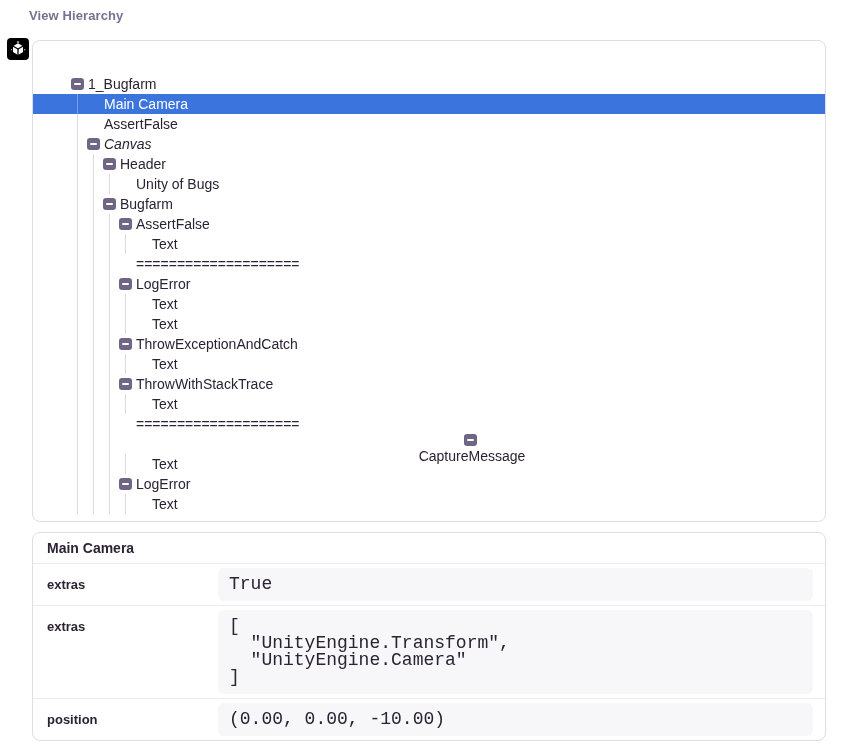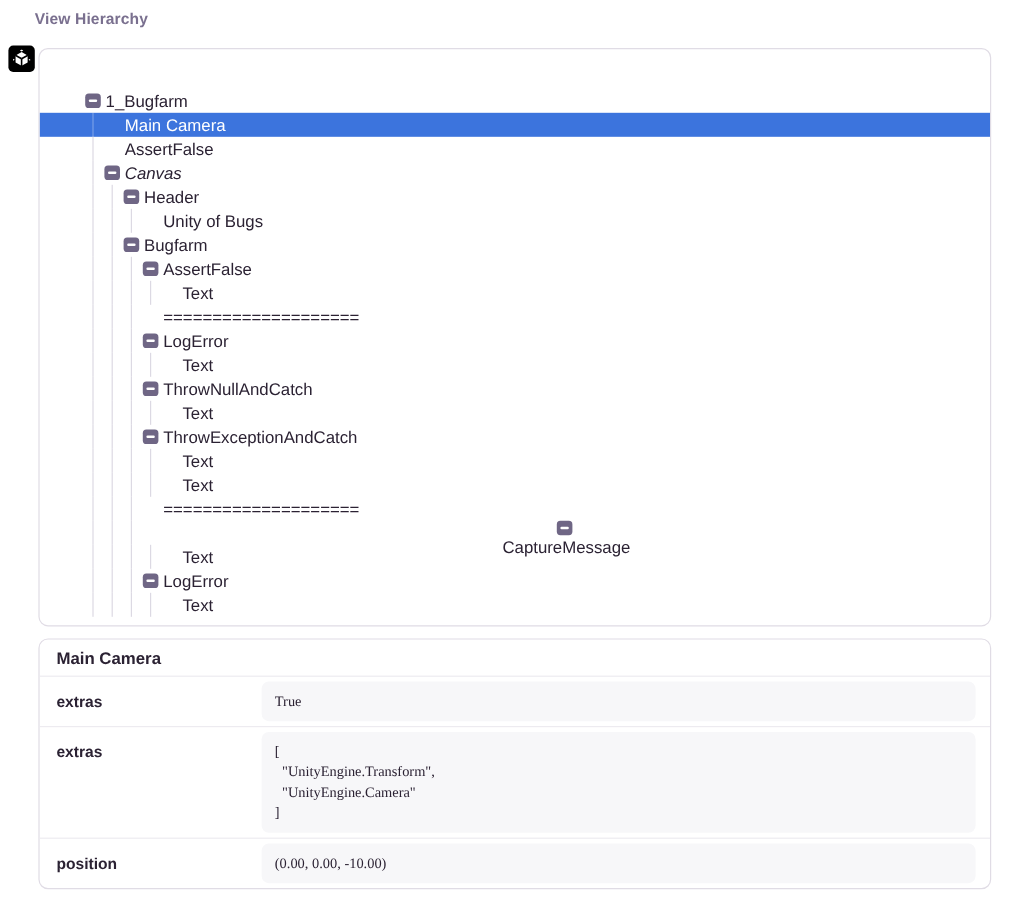--- a/index.html
+++ b/index.html
@@ -64,22 +64,22 @@
     border-top:1px solid var(--divider);
     padding:4px 12px;
     display:grid;grid-template-columns:173px 1fr;align-items:start;
   }
   .detail-key{
     font-size:13px;font-weight:700;color:var(--tree-text);padding:9px 8px 0 2px;
   }
   .detail-value{
     background:var(--value-cell-bg);border-radius:6px;
     padding:8px 11px;
-    font-family:Liberation Serif, serif;
-    font-size:12px;line-height:17px;white-space:pre;color:var(--tree-text);
+    font-family:Liberation Mono, monospace;
+    font-size:18px;line-height:17px;white-space:pre;color:var(--tree-text);
     overflow:hidden;
   }
 </style>
 </head>
 <body>
 
 <div class="section-title">View Hierarchy</div>
 
 <div class="unity-badge">
   <svg width="16" height="16" viewBox="0 0 22 22" aria-hidden="true">
@@ -102,24 +102,24 @@
       <div class="tree-row" style="padding-left: 71px;"><span class="indent-guide" style="left: 44px;"></span><span class="node-label">AssertFalse</span></div>
       <div class="tree-row" style="padding-left: 54px; font-style: italic;"><span class="indent-guide" style="left: 44px;"></span><span class="toggle"></span><span class="node-label">Canvas</span></div>
       <div class="tree-row" style="padding-left: 70px; text-align: right;"><span class="indent-guide" style="left: 44px;"></span><span class="indent-guide" style="left: 60px;"></span><span class="toggle"></span><span class="node-label">Header</span></div>
       <div class="tree-row" style="padding-left: 103px; align-items: flex-end;"><span class="indent-guide" style="left: 44px;"></span><span class="indent-guide" style="left: 60px;"></span><span class="indent-guide" style="left: 76px;"></span><span class="node-label">Unity of Bugs</span></div>
       <div class="tree-row" style="padding-left: 70px;"><span class="indent-guide" style="left: 44px;"></span><span class="indent-guide" style="left: 60px;"></span><span class="toggle"></span><span class="node-label">Bugfarm</span></div>
       <div class="tree-row" style="padding-left: 86px;"><span class="indent-guide" style="left: 44px;"></span><span class="indent-guide" style="left: 60px;"></span><span class="indent-guide" style="left: 76px;"></span><span class="toggle"></span><span class="node-label">AssertFalse</span></div>
       <div class="tree-row" style="padding-left: 119px;"><span class="indent-guide" style="left: 44px;"></span><span class="indent-guide" style="left: 60px;"></span><span class="indent-guide" style="left: 76px;"></span><span class="indent-guide" style="left: 92px;"></span><span class="node-label">Text</span></div>
       <div class="tree-row" style="padding-left: 103px;"><span class="indent-guide" style="left: 44px;"></span><span class="indent-guide" style="left: 60px;"></span><span class="indent-guide" style="left: 76px;"></span><span class="node-label">====================</span></div>
       <div class="tree-row" style="padding-left: 86px;"><span class="indent-guide" style="left: 44px;"></span><span class="indent-guide" style="left: 60px;"></span><span class="indent-guide" style="left: 76px;"></span><span class="toggle"></span><span class="node-label">LogError</span></div>
       <div class="tree-row" style="padding-left: 119px;"><span class="indent-guide" style="left: 44px;"></span><span class="indent-guide" style="left: 60px;"></span><span class="indent-guide" style="left: 76px;"></span><span class="indent-guide" style="left: 92px;"></span><span class="node-label">Text</span></div>
-      <div class="tree-row" style="padding-left: 86px;"><span class="indent-guide" style="left: 44px;"></span><span class="indent-guide" style="left: 60px;"></span><span class="indent-guide" style="left: 76px;"></span><span class="toggle"></span><span class="node-label">ThrowNullAndCatch</span></div>
       <div class="tree-row" style="padding-left: 119px;"><span class="indent-guide" style="left: 44px;"></span><span class="indent-guide" style="left: 60px;"></span><span class="indent-guide" style="left: 76px;"></span><span class="indent-guide" style="left: 92px;"></span><span class="node-label">Text</span></div>
       <div class="tree-row" style="padding-left: 86px;"><span class="indent-guide" style="left: 44px;"></span><span class="indent-guide" style="left: 60px;"></span><span class="indent-guide" style="left: 76px;"></span><span class="toggle"></span><span class="node-label">ThrowExceptionAndCatch</span></div>
       <div class="tree-row" style="padding-left: 119px;"><span class="indent-guide" style="left: 44px;"></span><span class="indent-guide" style="left: 60px;"></span><span class="indent-guide" style="left: 76px;"></span><span class="indent-guide" style="left: 92px;"></span><span class="node-label">Text</span></div>
+      <div class="tree-row" style="padding-left: 86px;"><span class="indent-guide" style="left: 44px;"></span><span class="indent-guide" style="left: 60px;"></span><span class="indent-guide" style="left: 76px;"></span><span class="toggle"></span><span class="node-label">ThrowWithStackTrace</span></div>
       <div class="tree-row" style="padding-left: 119px;"><span class="indent-guide" style="left: 44px;"></span><span class="indent-guide" style="left: 60px;"></span><span class="indent-guide" style="left: 76px;"></span><span class="indent-guide" style="left: 92px;"></span><span class="node-label">Text</span></div>
       <div class="tree-row" style="padding-left: 103px;"><span class="indent-guide" style="left: 44px;"></span><span class="indent-guide" style="left: 60px;"></span><span class="indent-guide" style="left: 76px;"></span><span class="node-label">====================</span></div>
       <div class="tree-row" style="padding-left: 86px; flex-direction: column;"><span class="indent-guide" style="left: 44px;"></span><span class="indent-guide" style="left: 60px;"></span><span class="indent-guide" style="left: 76px;"></span><span class="toggle"></span><span class="node-label">CaptureMessage</span></div>
       <div class="tree-row" style="padding-left: 119px;"><span class="indent-guide" style="left: 44px;"></span><span class="indent-guide" style="left: 60px;"></span><span class="indent-guide" style="left: 76px;"></span><span class="indent-guide" style="left: 92px;"></span><span class="node-label">Text</span></div>
       <div class="tree-row" style="padding-left: 86px;"><span class="indent-guide" style="left: 44px;"></span><span class="indent-guide" style="left: 60px;"></span><span class="indent-guide" style="left: 76px;"></span><span class="toggle"></span><span class="node-label">LogError</span></div>
       <div class="tree-row" style="padding-left: 119px;"><span class="indent-guide" style="left: 44px;"></span><span class="indent-guide" style="left: 60px;"></span><span class="indent-guide" style="left: 76px;"></span><span class="indent-guide" style="left: 92px;"></span><span class="node-label">Text</span></div>
     </div>
 </div>
 
 <div class="details-panel">

